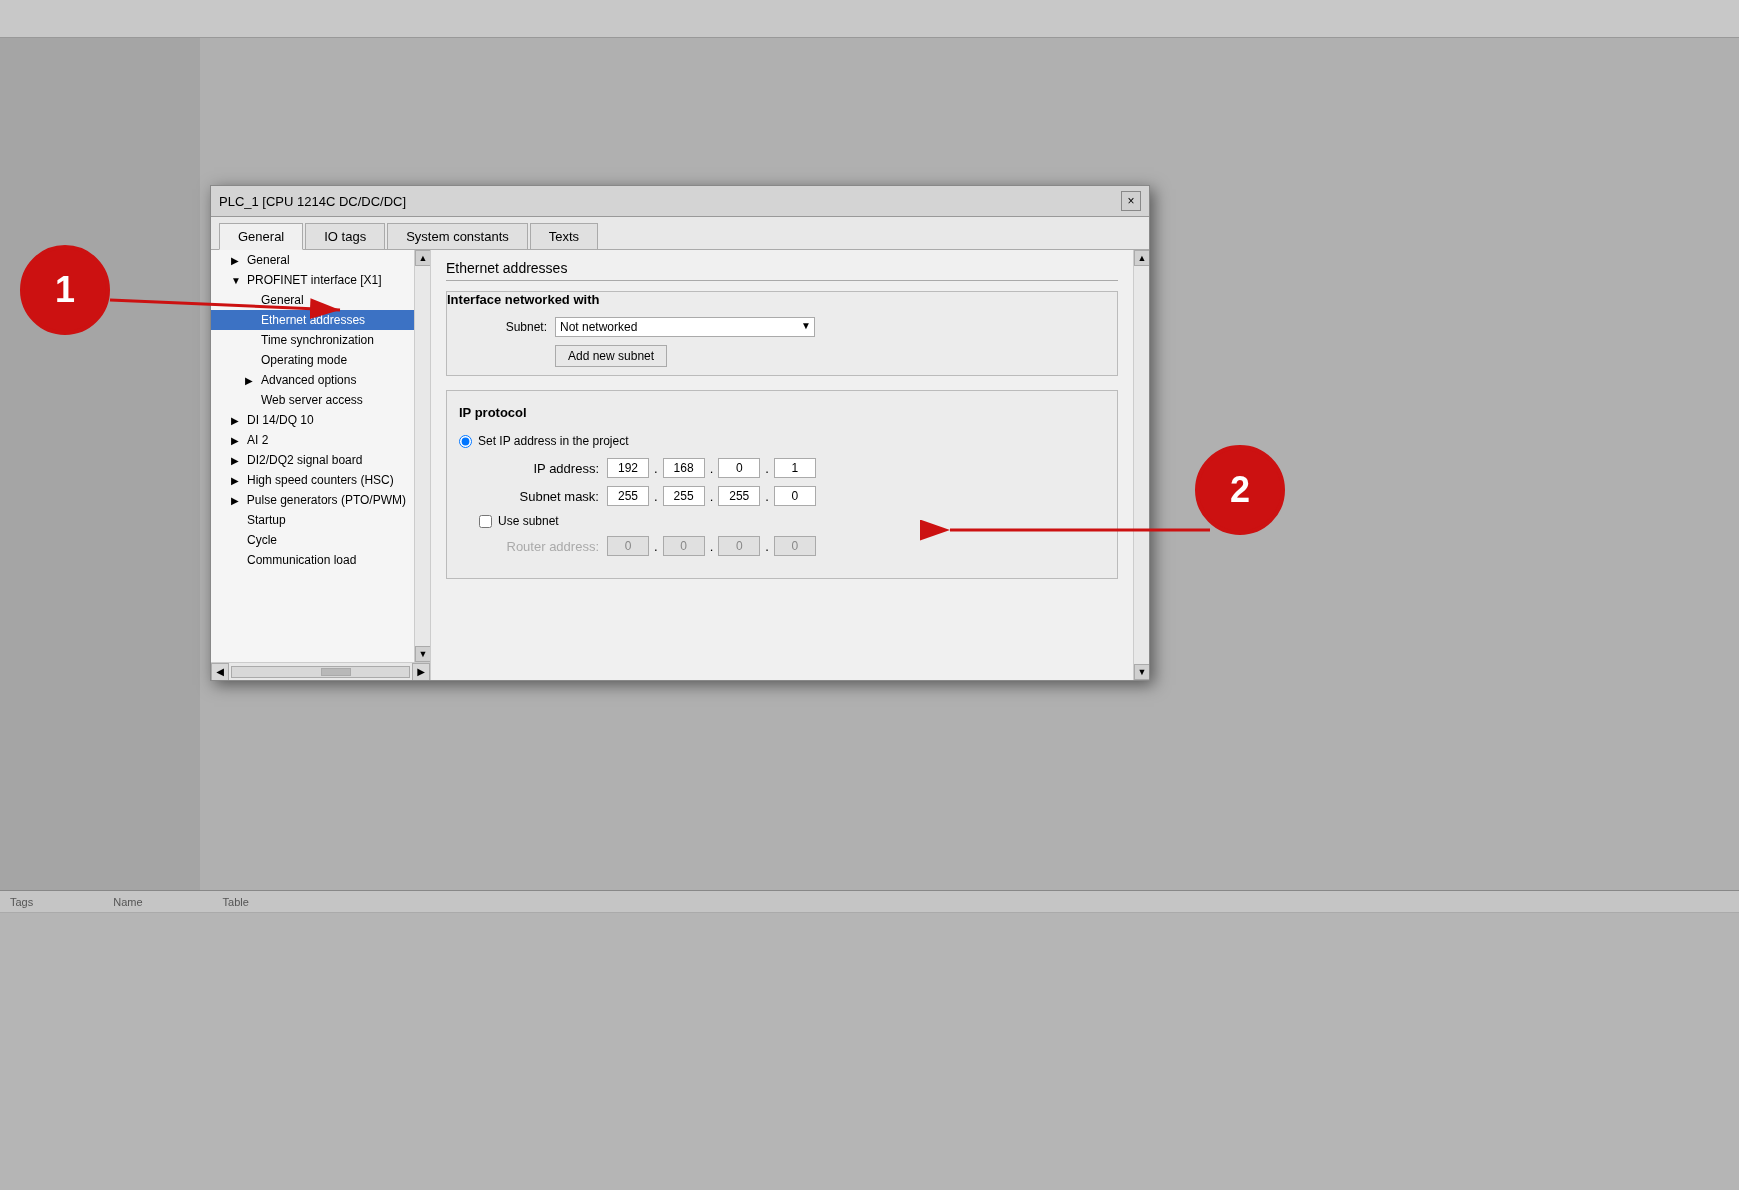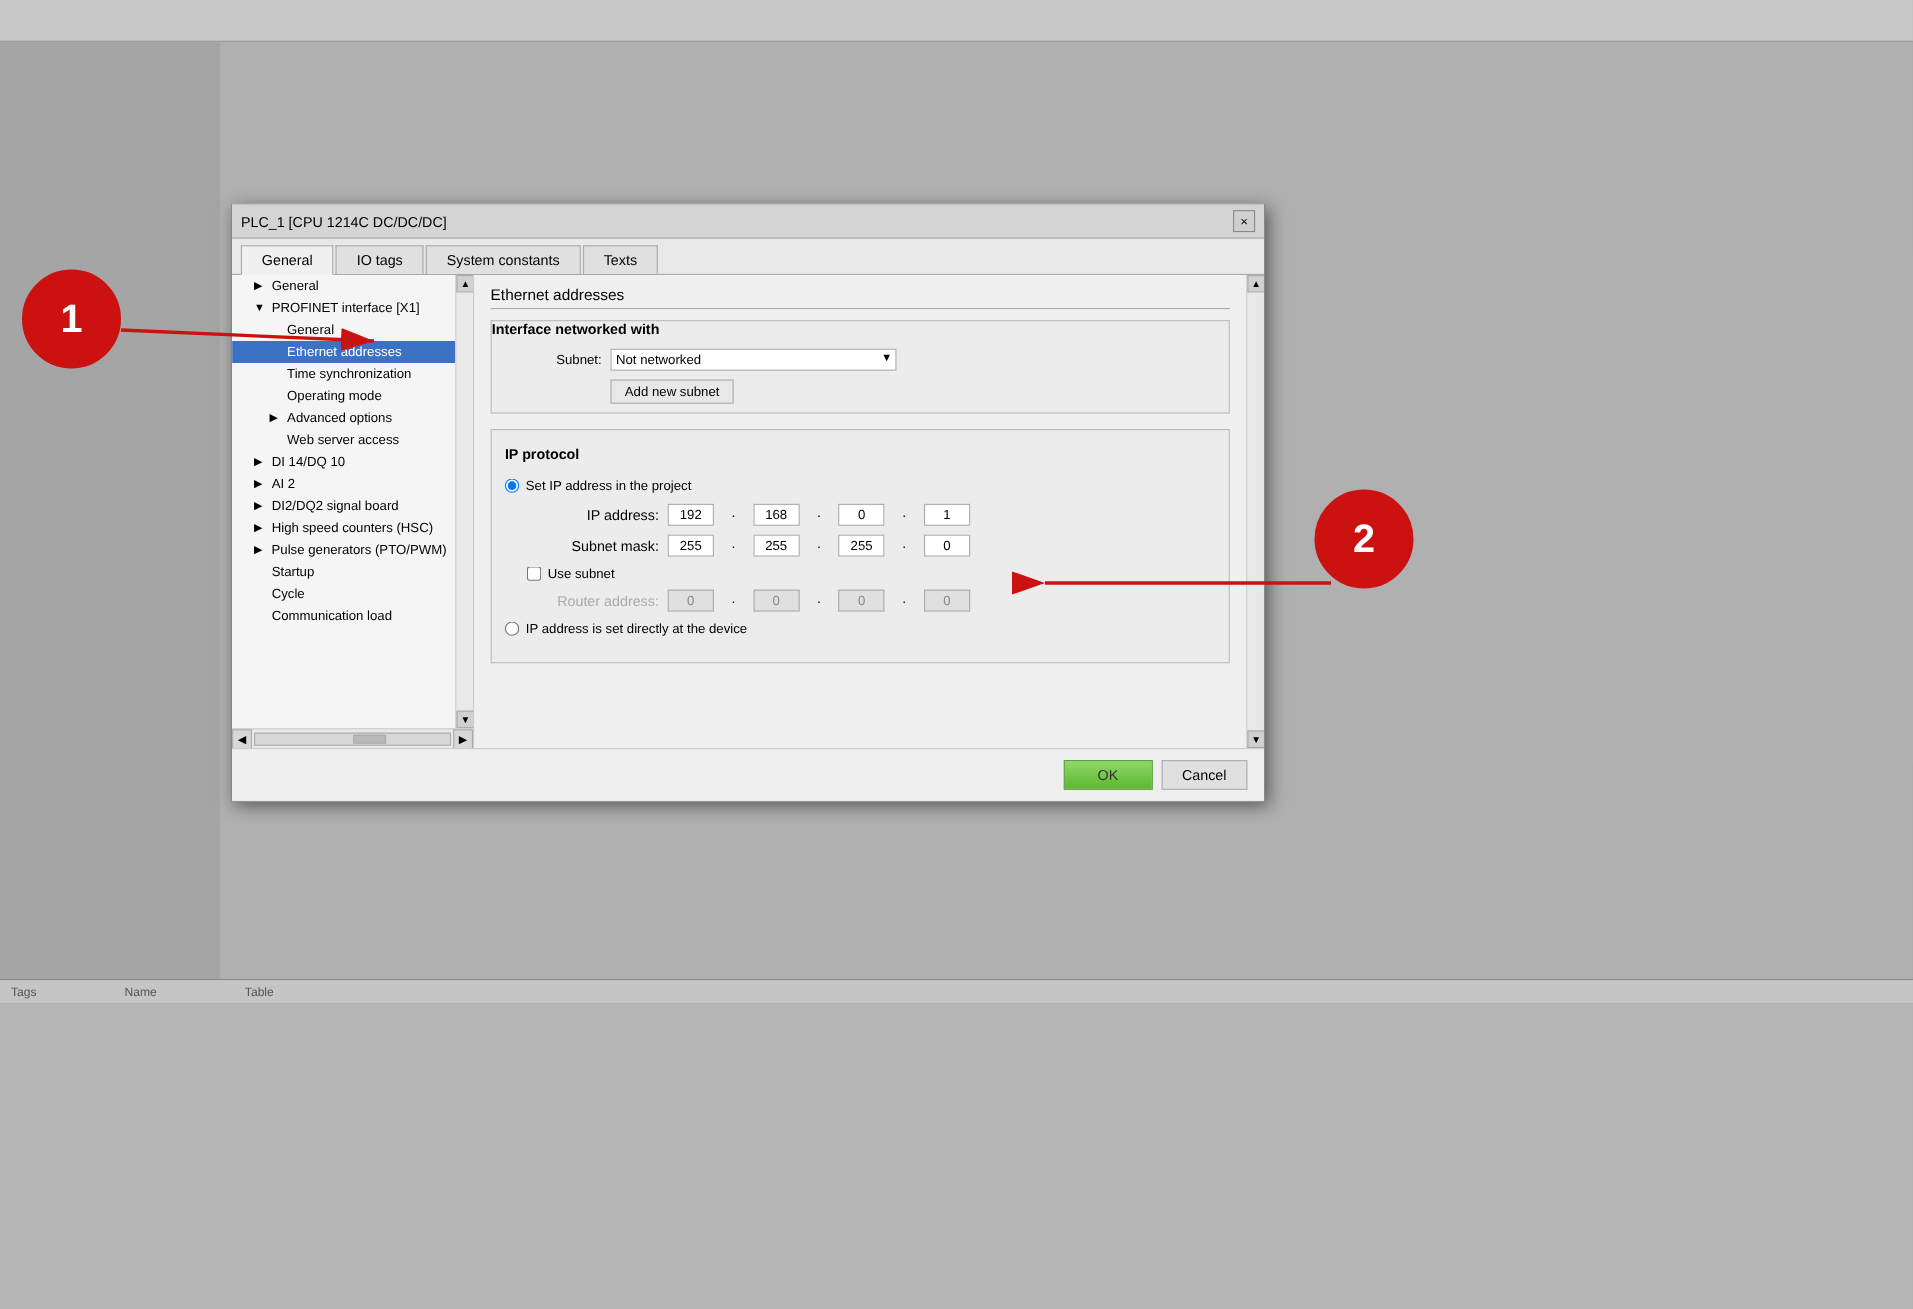--- a/index.html
+++ b/index.html
@@ -295,22 +295,22 @@
     .radio-row {
       display: flex;
       align-items: center;
       margin-bottom: 10px;
       gap: 6px;
       font-size: 12px;
     }
 
     .ip-input-group {
       display: flex;
-      align-items: flex-start;
-      gap: 14px;
+      align-items: center;
+      gap: 3px;
     }
 
     .ip-field {
       width: 42px;
       border: 1px solid #aaa;
       background: white;
       font-size: 12px;
       padding: 2px 4px;
       text-align: center;
     }
@@ -614,32 +614,24 @@
               <input class="ip-field disabled" value="0" disabled="" style="">
               <span class="ip-dot"> . </span>
               <input class="ip-field disabled" value="0" disabled="" style="">
               <span class="ip-dot"> . </span>
               <input class="ip-field disabled" value="0" disabled="" style="">
               <span class="ip-dot"> . </span>
               <input class="ip-field disabled" value="0" disabled="" style="">
             </div>
           </div>
 
-          <div class="radio-row" style="margin-top:8px;">
-            <input type="radio" name="ip_mode" style="">
-            <label>IP address is set directly at the device</label>
-          </div>
         </div>
       </div>
 
       <div class="vscroll">
         <div class="vscroll-btn">▲</div>
         <div class="vscroll-track"></div>
         <div class="vscroll-btn">▼</div>
       </div>
     </div>
   </div>
 
-  <div class="dialog-footer">
-    <button class="btn-ok">OK</button>
-    <button class="btn-cancel">Cancel</button>
-  </div>
 </div>
 
 </body></html>

